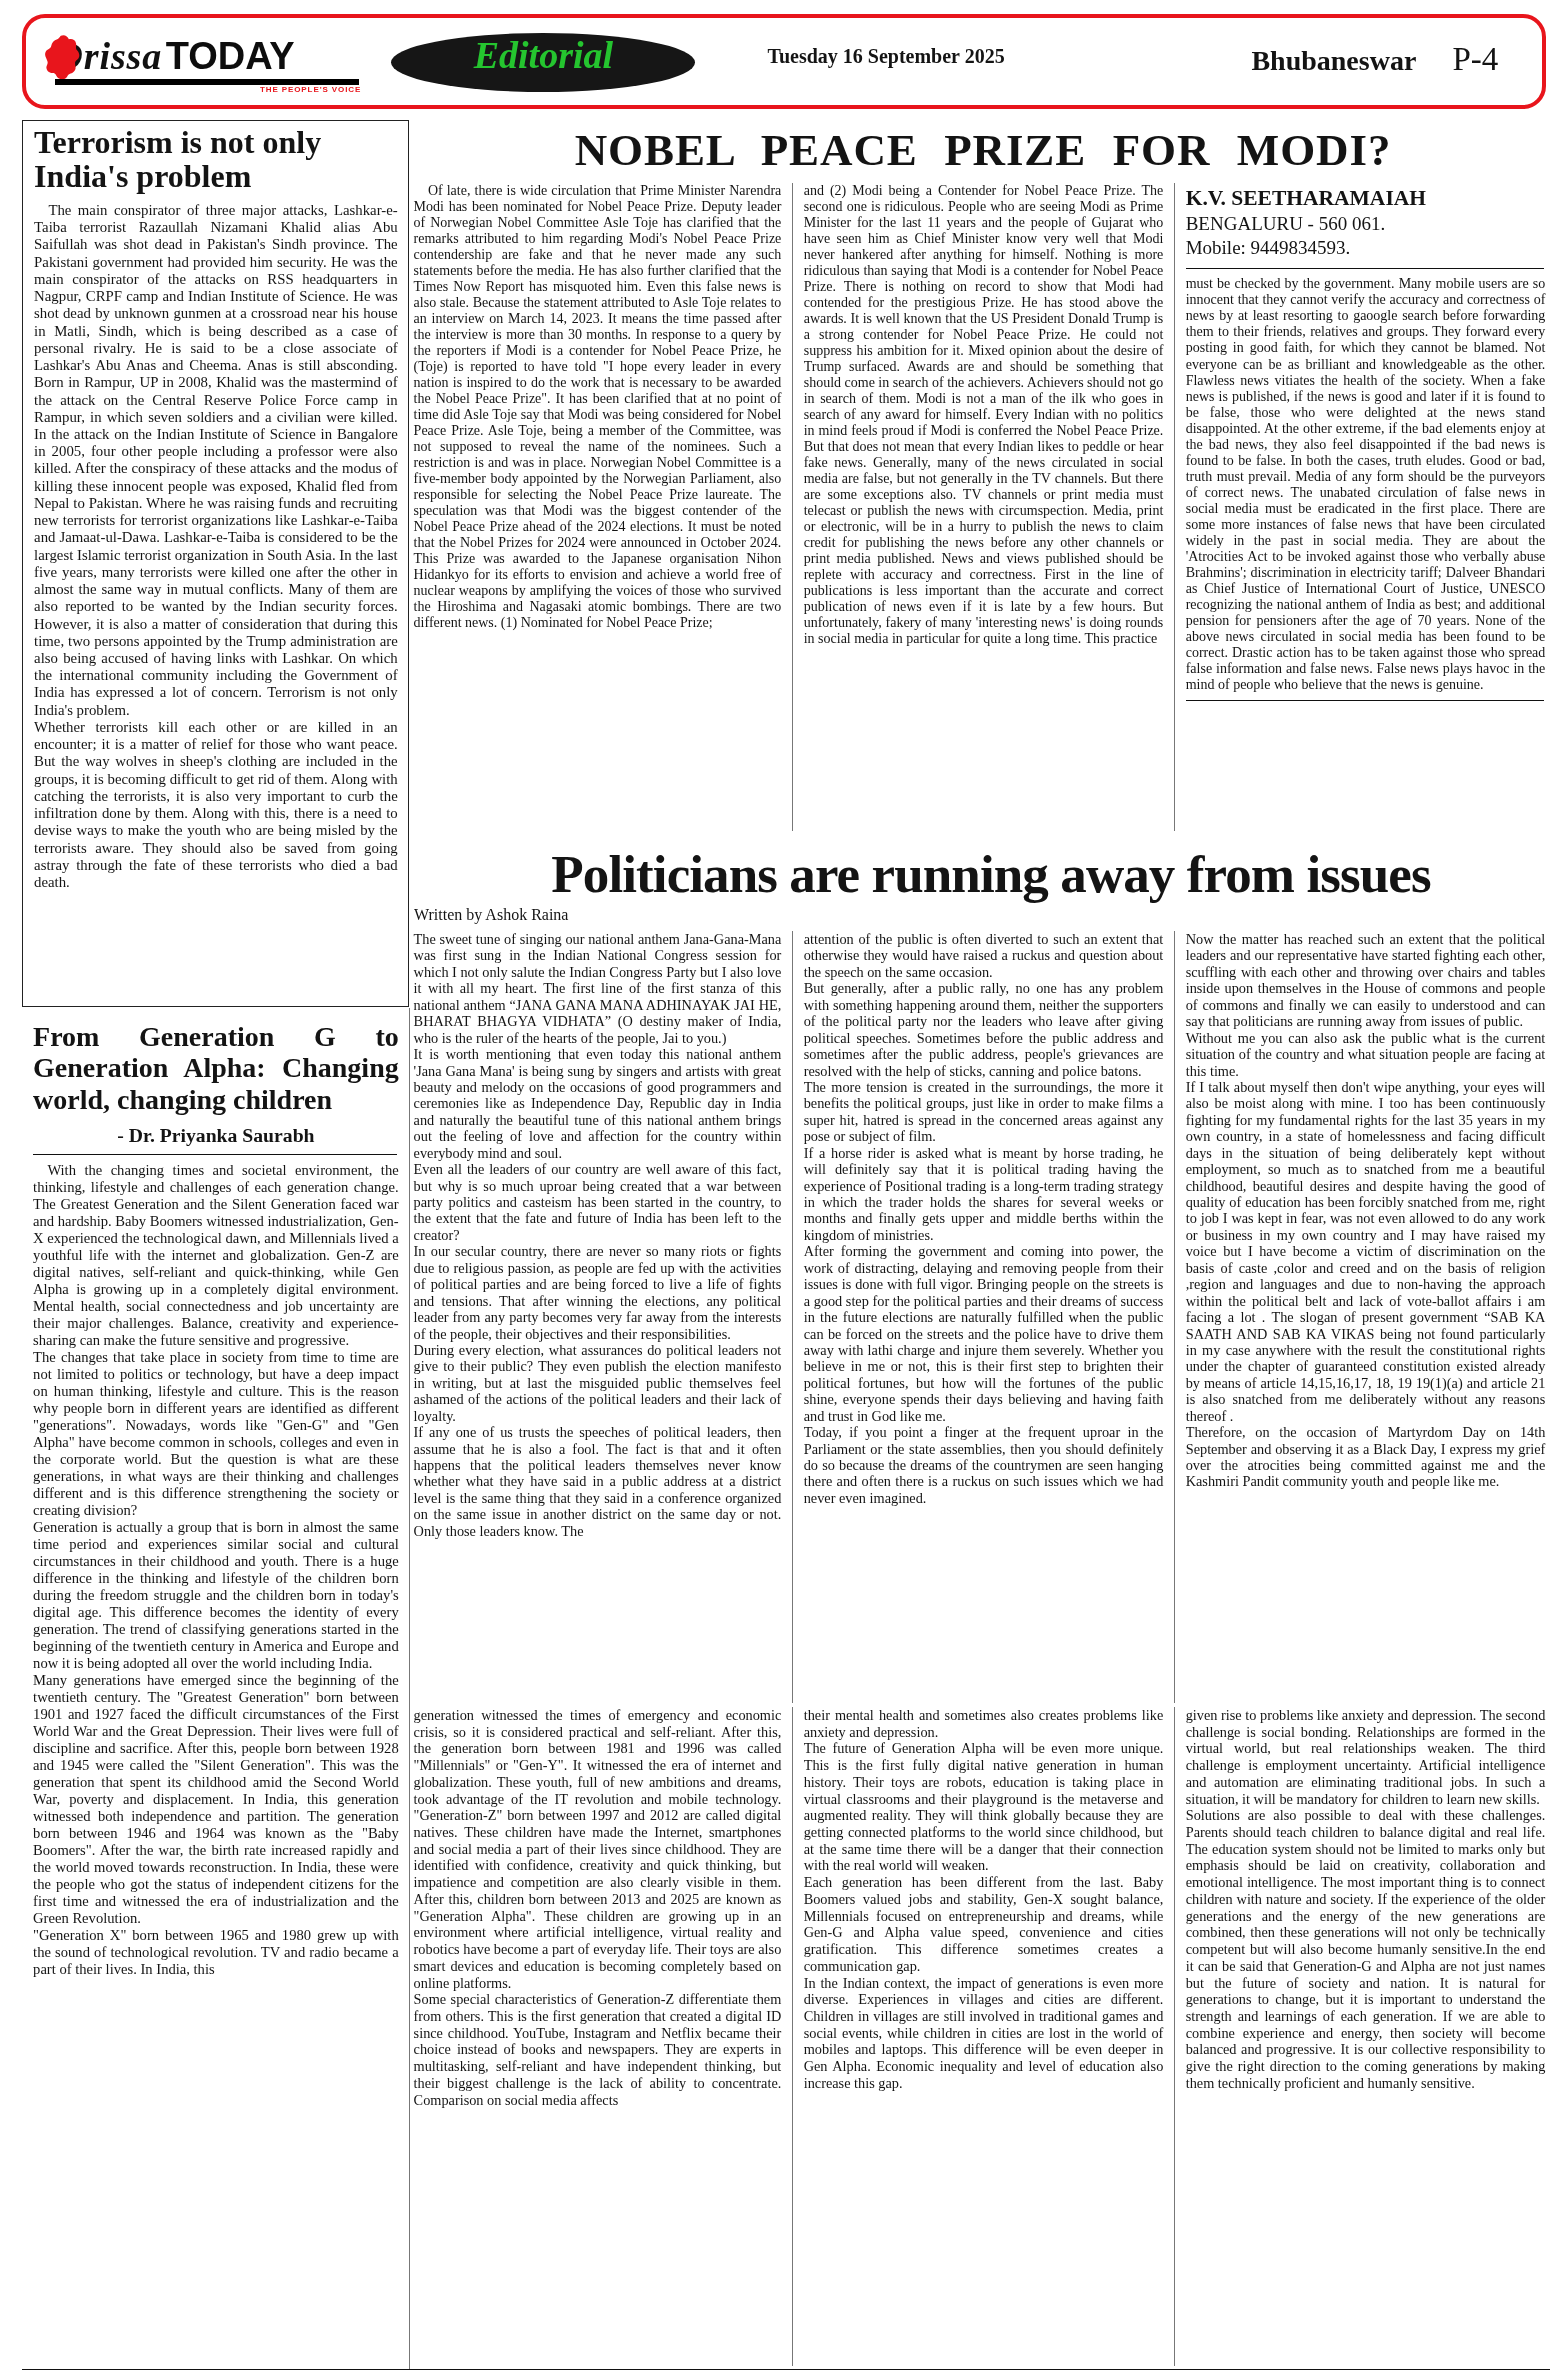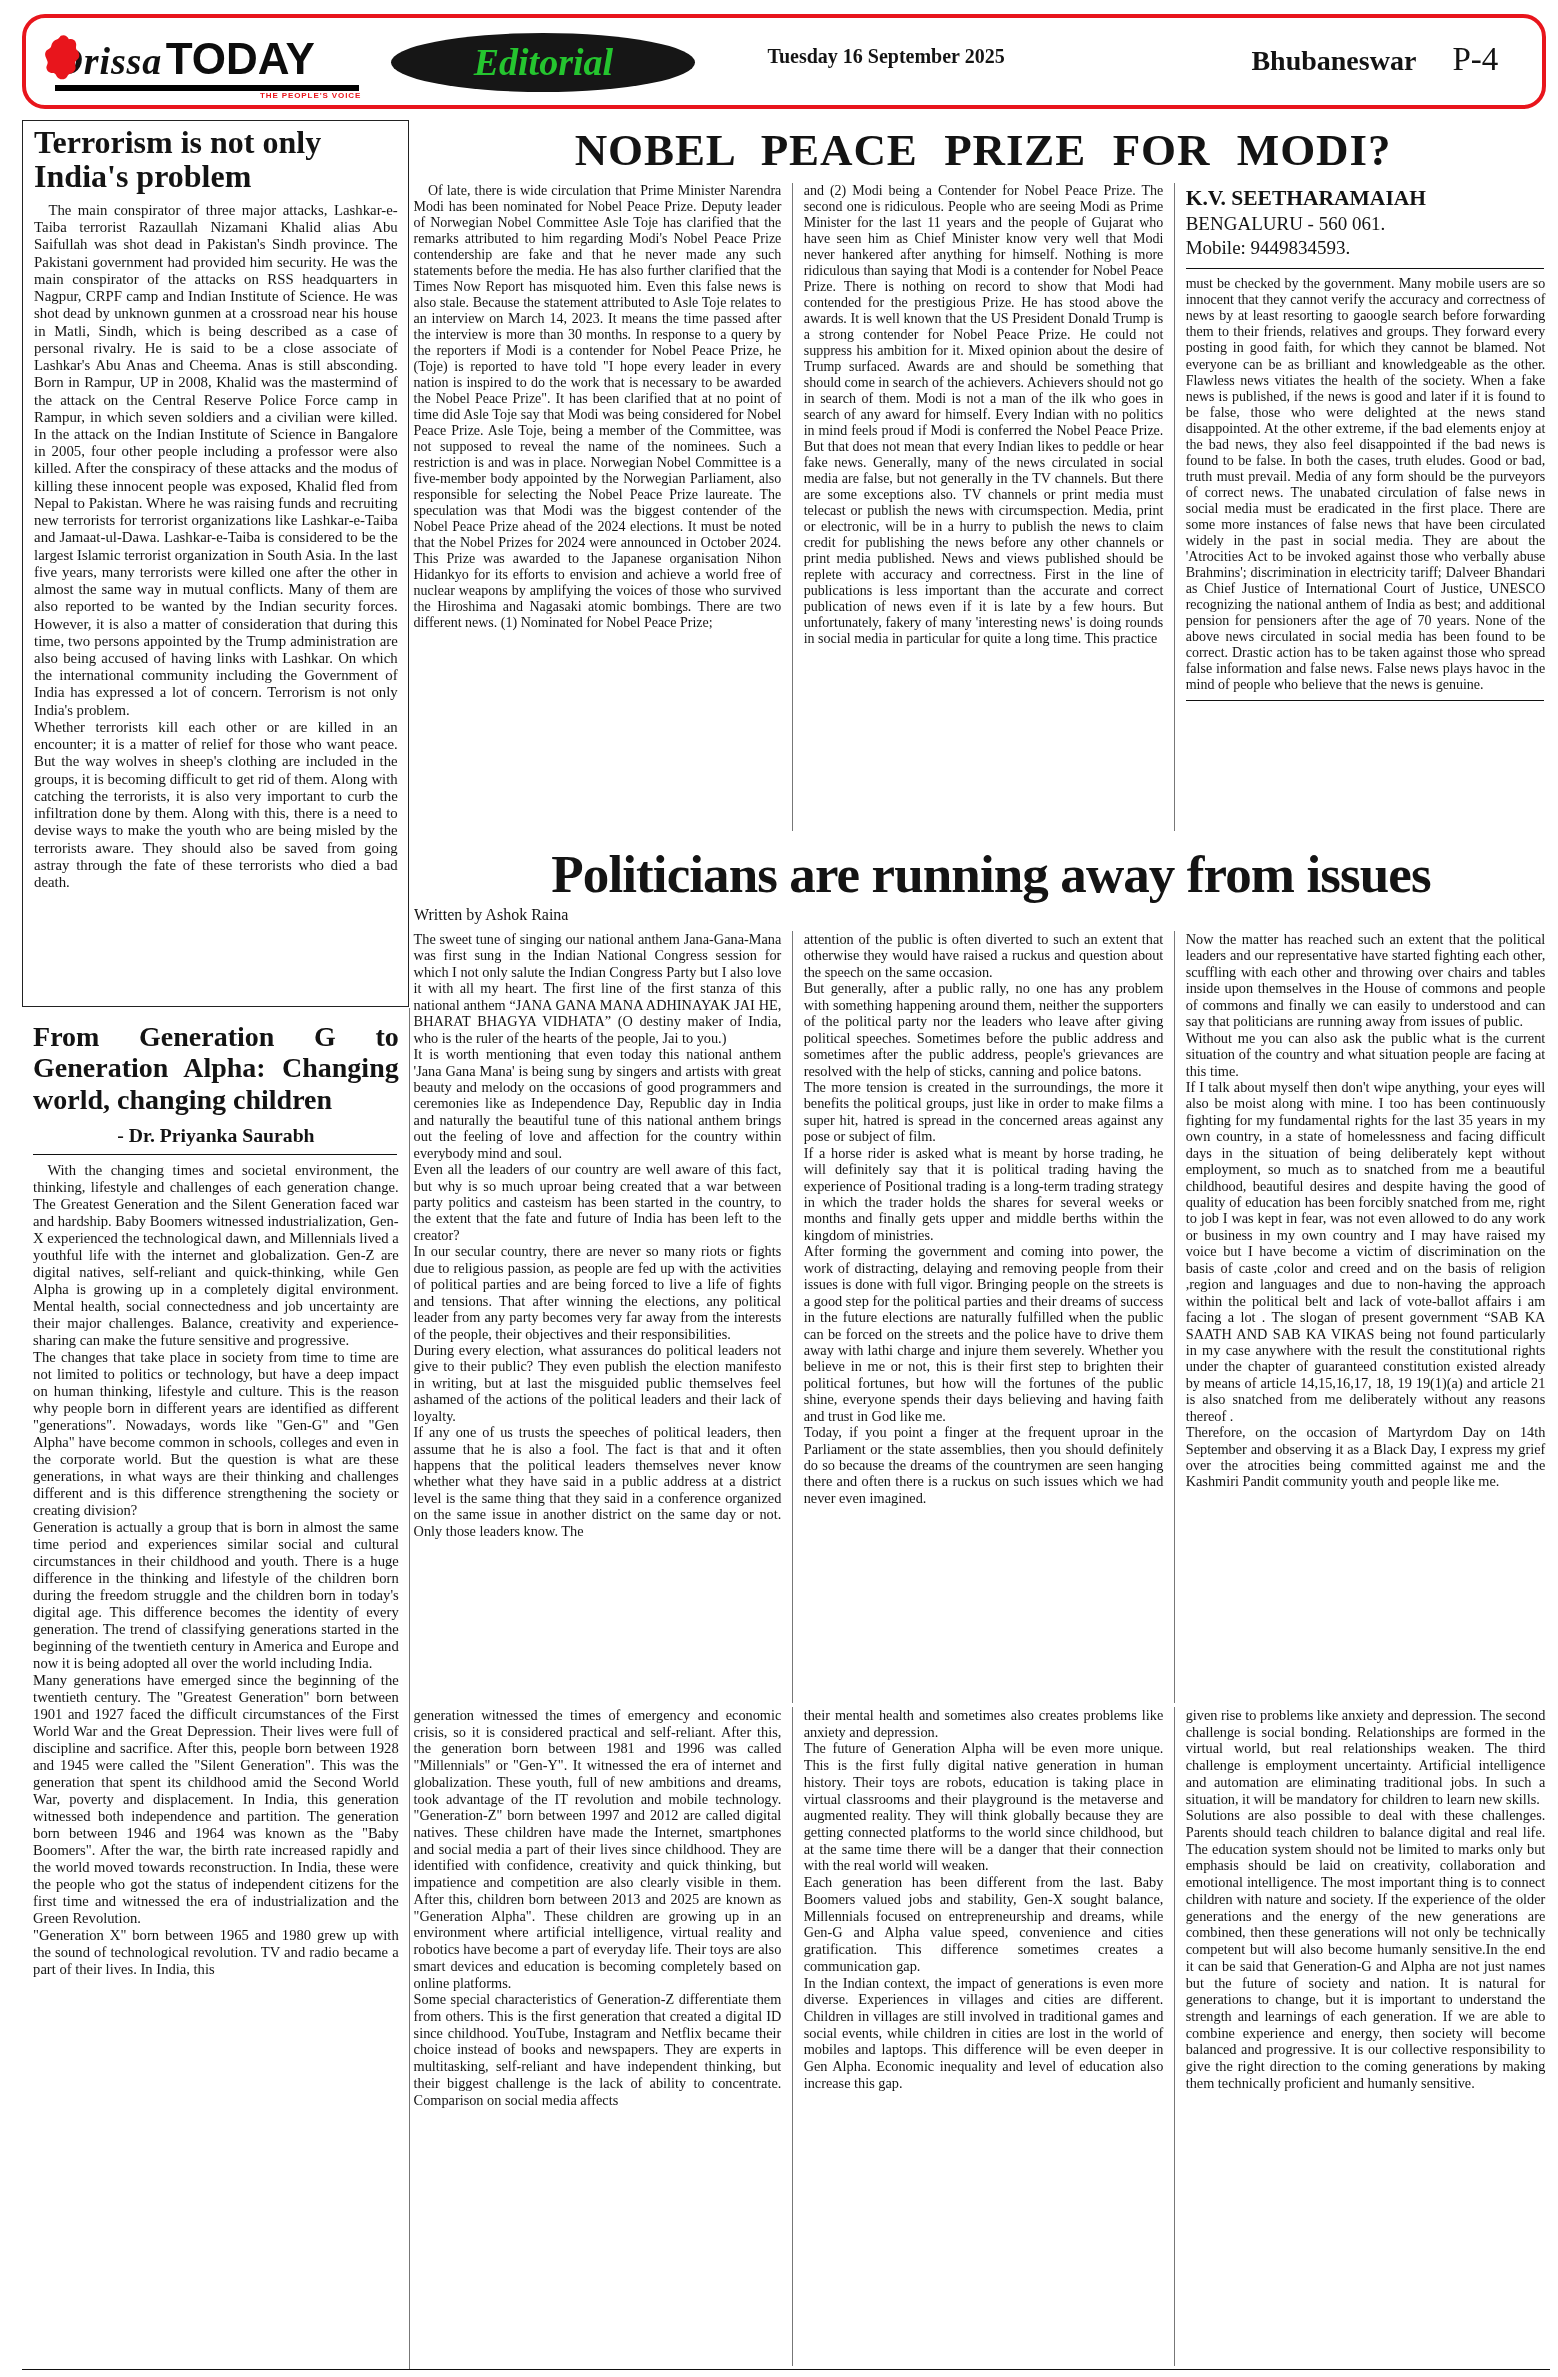--- a/index.html
+++ b/index.html
@@ -7,27 +7,27 @@
         font-family:"Liberation Serif","DejaVu Serif",serif;color:#141414;}
 
   
   .masthead{position:absolute;left:22.4px;top:14.3px;width:1524px;height:95px;
             border:4.5px solid #e8151c;border-radius:23px;background:#fff;box-sizing:border-box;}
   .logo{position:absolute;left:29px;top:16px;width:304px;}
   .logo-row{display:flex;align-items:baseline;gap:3.6px;}
   .logo-orissa{font-family:"Liberation Serif",serif;font-style:italic;font-weight:bold;
                font-size:38px;color:#111;letter-spacing:0.9px;}
   .logo-today{font-family:"Liberation Sans","DejaVu Sans",sans-serif;font-weight:bold;
-              font-size:44px;color:#0d0d0d;letter-spacing:0px;}
+              font-size:38px;color:#0d0d0d;letter-spacing:0px;}
   .map-icon{position:absolute;left:-12.5px;top:0px;}
   .logo-bar{height:5.4px;background:#000000;margin-top:0.9px;position:relative;}
   .logo-tagline{position:absolute;right:-1.8px;top:6.3px;color:#e8151c;
                 font-family:"Liberation Sans",sans-serif;font-weight:bold;font-size:8px;letter-spacing:0.9px;}
   .editorial-badge{position:absolute;left:365px;top:14.3px;width:304px;height:59px;background:#161616;
-                   border-radius:50%;display:flex;align-items:center;justify-content:center;}
+                   border-radius:50%;display:flex;justify-content:center;}
   .editorial-badge span{color:#25c52f;font-family:"Liberation Serif",serif;font-style:italic;
                         font-weight:bold;font-size:38px;}
   .mast-date{position:absolute;left:741px;top:27px;font-weight:bold;font-size:20px;letter-spacing:0px;}
   .mast-city{position:absolute;left:1225px;top:27px;font-weight:bold;font-size:28px;}
   .mast-page{position:absolute;left:1426px;top:23px;font-size:33px;}
 
   
   .para{margin:0;text-align:justify;}
   .indent-first .para:first-child{text-indent:14.3px;}
   .rule{border-top:1.8px solid #111;margin:7.2px 1.8px 7.2px 0;}

